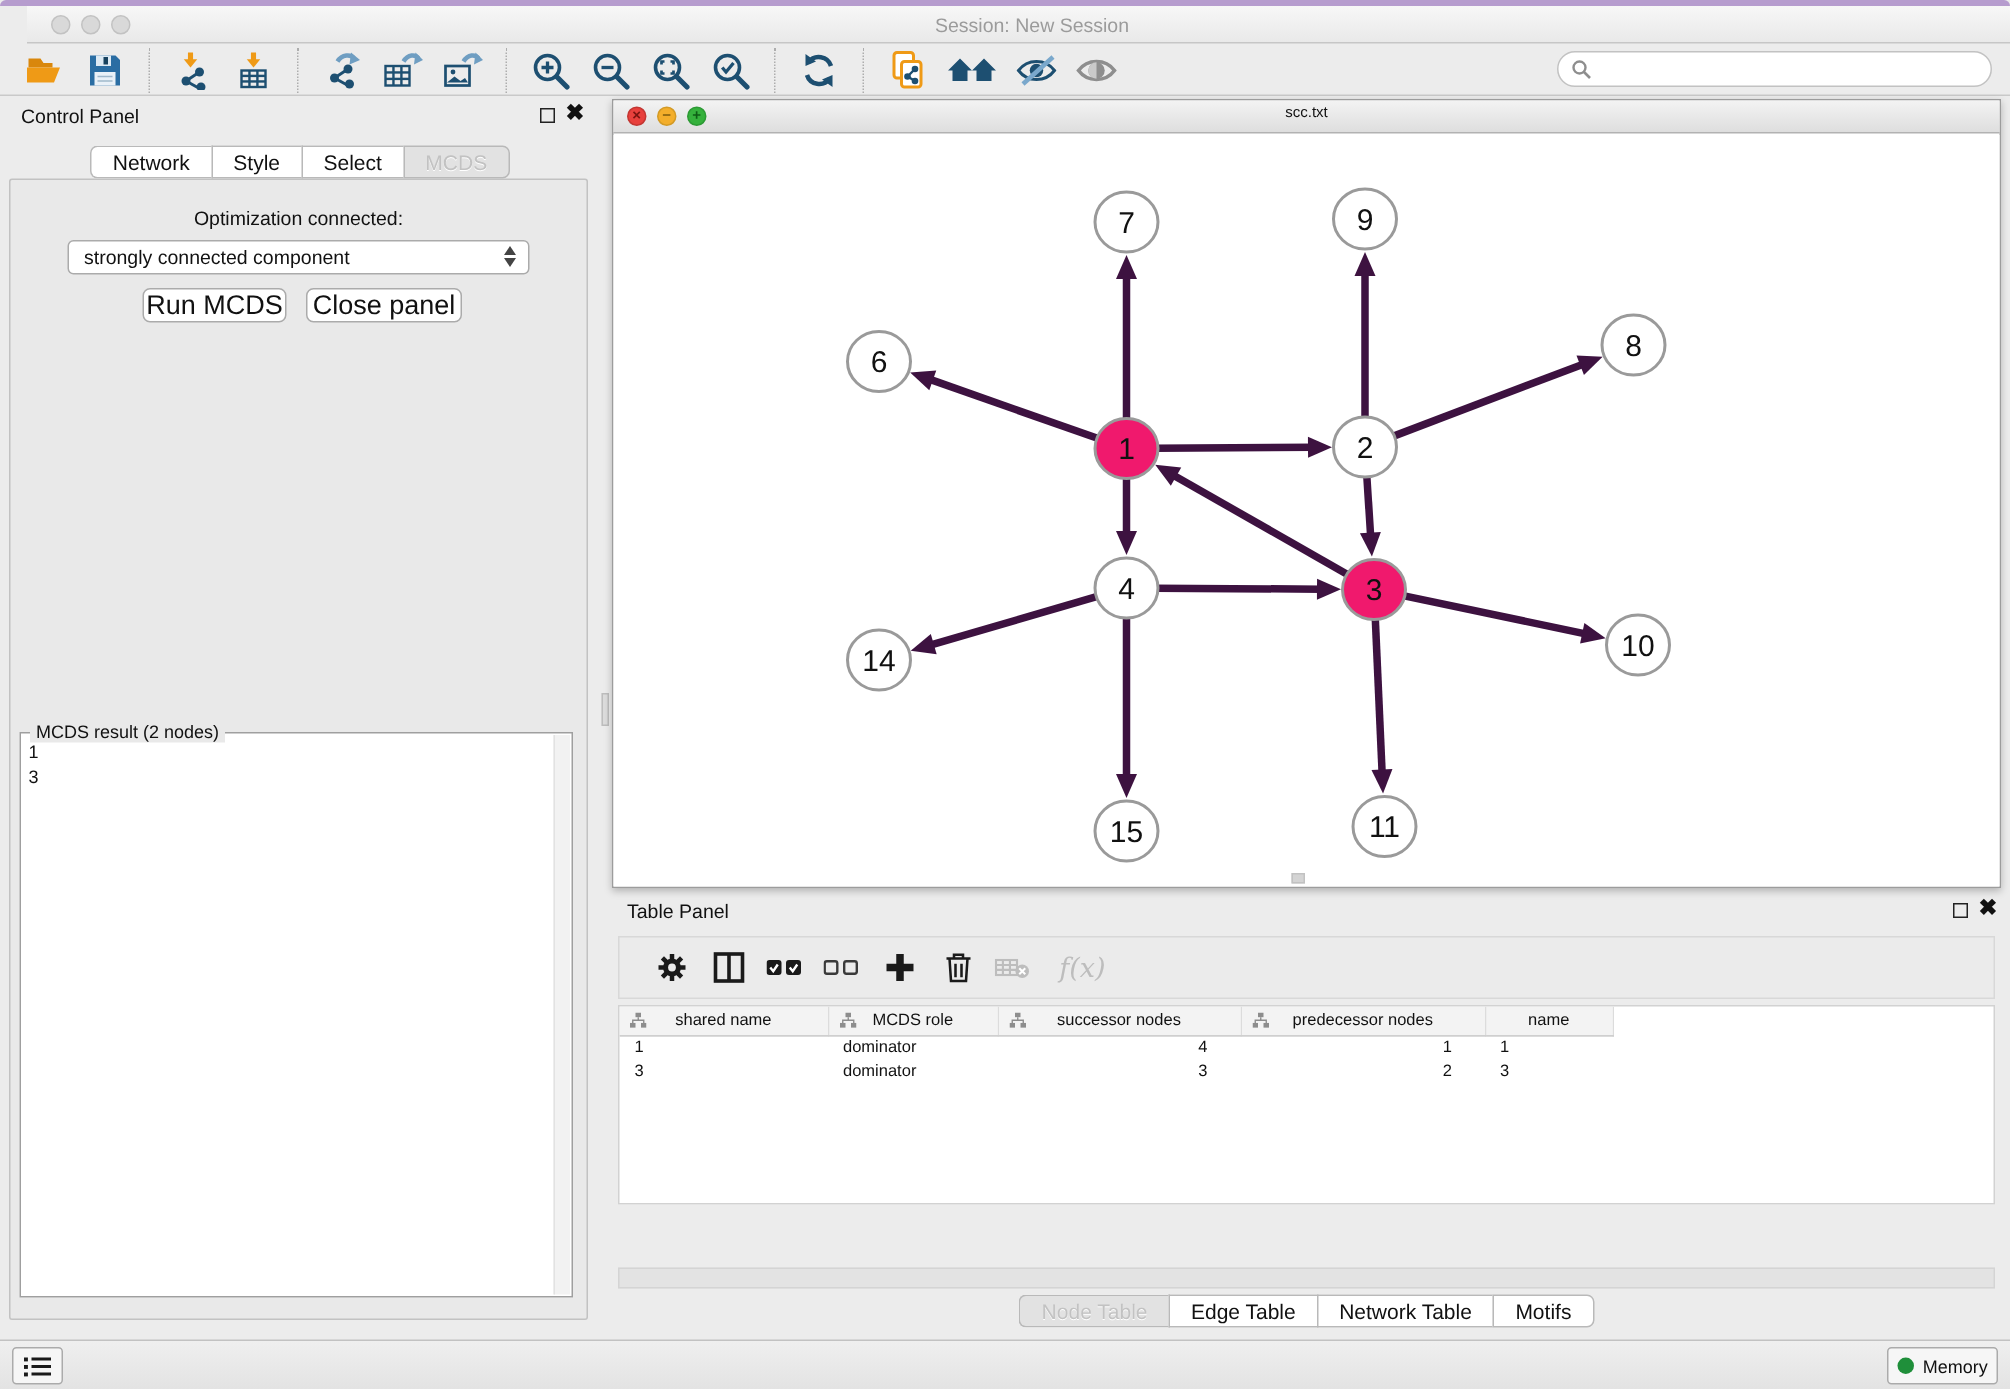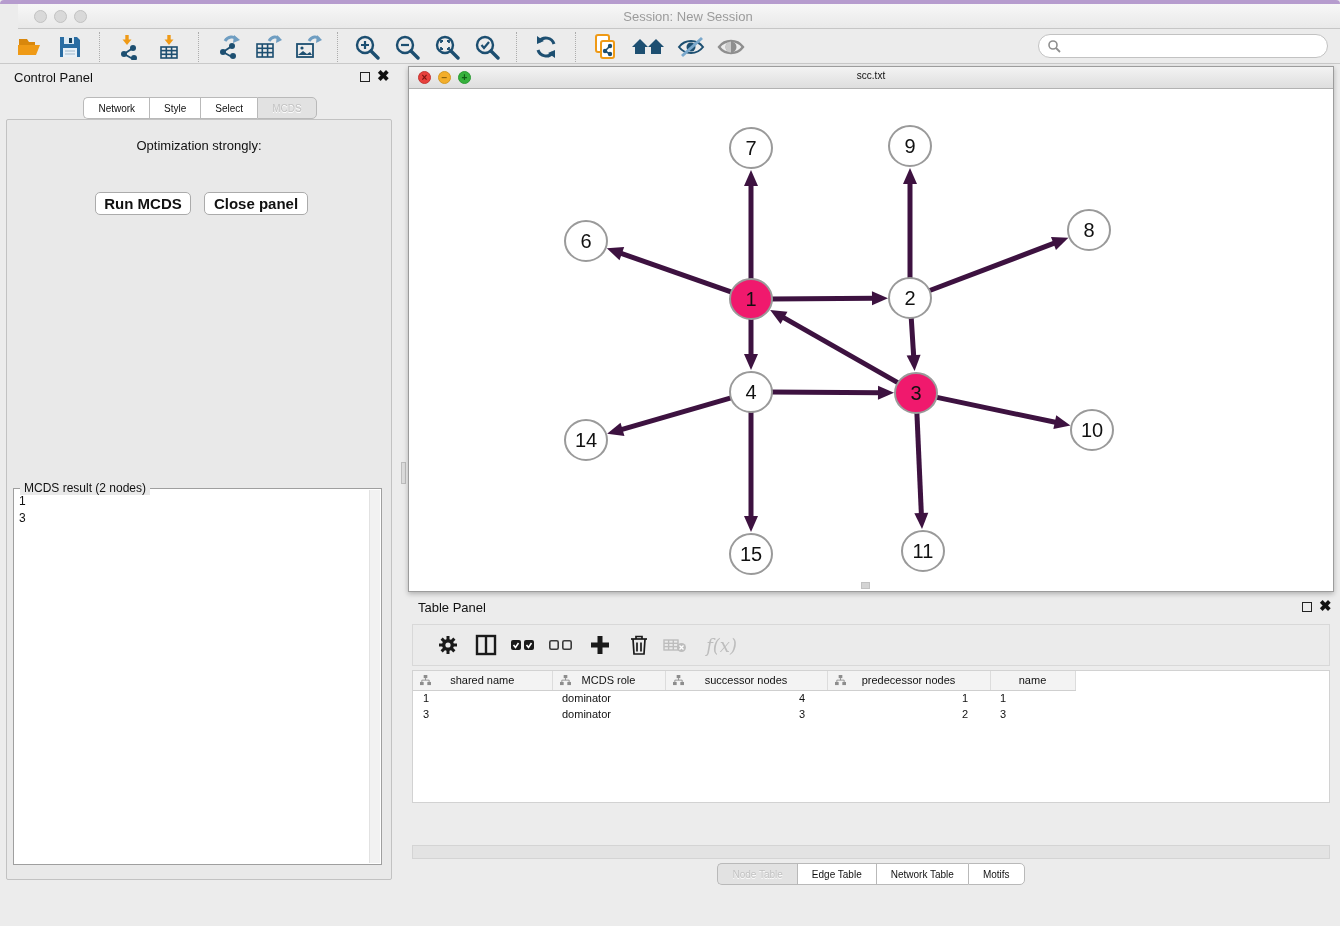--- a/index.html
+++ b/index.html
@@ -24,36 +24,36 @@
   .search-box { position:absolute; right:12px; top:4px; width:290px; height:24px; background:#fff;
     border:1px solid #c2c2c2; border-radius:12px; display:flex; align-items:center; padding-left:8px; }
   .search-box input { border:none; outline:none; flex:1; font-size:12px; background:transparent; height:20px; }
 
   
   .control-panel { position:absolute; left:0; top:66px; width:400px; height:822px; }
   .cp-header { position:absolute; top:4px; left:14px; font-size:13px; color:#111; }
   .panel-float { position:absolute; top:6px; width:10px; height:10px; border:1.6px solid #222; }
   .panel-close { position:absolute; top:1px; font-size:15px; font-weight:bold; color:#111; line-height:18px; }
   .cp-tabs { position:absolute; top:31px; left:0; width:100%; display:flex; justify-content:center; }
-  .tab { height:22px; padding:0 14px; font-size:10px; line-height:21px; background:#fff;
+  .tab { height:22px; padding:0 14px; font-size:14px; line-height:21px; background:#fff;
     border:1px solid #b9b9b9; border-right:none; color:#111; }
   .tab:first-child { border-radius:5px 0 0 5px; }
   .tab:last-child { border-radius:0 5px 5px 0; border-right:1px solid #b9b9b9; }
   .tab.selected { background:#e2e2e2; color:#c2c2c2; text-shadow:0 1px 0 #fff; }
   .cp-body { position:absolute; top:53px; left:6px; right:8px; bottom:8px;
     background:#e9e9e9; border:1px solid #c2c2c2; border-radius:2px; }
   .opt-label { position:absolute; top:18px; width:100%; text-align:center; font-size:13px; color:#111; }
   .dropdown { position:absolute; top:40px; left:38px; width:308px; height:23px; background:#fff;
     border:1px solid #ababab; border-radius:4px; font-size:13px; display:flex; align-items:center;
     padding-left:10px; color:#111; }
   .dd-stepper { position:absolute; right:8px; top:3px; display:flex; flex-direction:column; gap:2px; }
   .dd-stepper .up { width:0; height:0; border-left:4px solid transparent; border-right:4px solid transparent; border-bottom:6px solid #444; }
   .dd-stepper .down { width:0; height:0; border-left:4px solid transparent; border-right:4px solid transparent; border-top:6px solid #444; }
   .cp-btn { position:absolute; top:72px; height:23px; background:#fff; border:1px solid #ababab;
-    border-radius:5px; font-size:15px; color:#111; text-align:center; line-height:21px;font-weight:bold; }
+    border-radius:5px; font-size:18px; color:#111; text-align:center; line-height:21px; }
   .result-box { position:absolute; left:6px; right:9px; top:368px; height:377px;
     border:1px solid #9f9f9f; background:#fff; }
   .result-legend { position:absolute; top:-8px; left:6px; background:#e9e9e9; padding:0 4px; font-size:12px; color:#111; }
   .result-lines { position:absolute; top:4px; left:5px; font-size:12px; color:#111; line-height:17px; white-space:pre-line; }
   .result-scroll { position:absolute; top:1px; right:1px; bottom:1px; width:11px; background:#f2f2f2; border-left:1px solid #e2e2e2; }
 
   
   .net-window { position:absolute; left:408px; top:66px; width:926px; height:526px;
     background:#fff; border:1px solid #9c9c9c; box-shadow:0 2px 5px rgba(0,0,0,.25); }
   .net-titlebar { position:absolute; top:0; left:0; right:0; height:22px;
@@ -271,21 +271,28 @@
     <div class="cp-header">Control Panel</div>
     <div class="panel-float" style="left:360px"></div>
     <div class="panel-close" style="left:377px">✖</div>
     <div class="cp-tabs">
       <div class="tab">Network</div>
       <div class="tab">Style</div>
       <div class="tab">Select</div>
       <div class="tab selected">MCDS</div>
     </div>
     <div class="cp-body">
-      <div class="opt-label">Optimization strongly:</div>
+      <div class="opt-label">Optimization connected:</div>
+      <div class="dropdown">
+        <span>strongly connected component</span>
+        <span class="dd-stepper">
+            <span class="up"></span>
+            <span class="down"></span>
+          </span>
+      </div>
       <div class="cp-btn" style="left:88px; width:96px;">Run MCDS</div>
       <div class="cp-btn" style="left:197px; width:104px;">Close panel</div>
       <div class="result-box">
         <div class="result-legend">MCDS result (2 nodes)</div>
         <div class="result-lines">1
 3</div>
         <div class="result-scroll"></div>
       </div>
     </div>
   </div>
@@ -509,13 +516,33 @@
     <div class="tp-scrollstrip"></div>
 
     <div class="tp-tabs">
       <div class="tab selected">Node Table</div>
       <div class="tab">Edge Table</div>
       <div class="tab">Network Table</div>
       <div class="tab">Motifs</div>
     </div>
   </div>
 
+  <div class="statusbar">
+    <div class="sb-btn" style="left:8px; width:34px;">
+      <svg width="20" height="16" viewBox="0 0 20 16">
+          <g stroke="#1a1a1a" stroke-width="2">
+            <line x1="6" y1="3" x2="19" y2="3"></line>
+            <line x1="6" y1="8" x2="19" y2="8"></line>
+            <line x1="6" y1="13" x2="19" y2="13"></line>
+          </g>
+          <g fill="#1a1a1a">
+            <rect x="1" y="2" width="2.6" height="2.6"></rect>
+            <rect x="1" y="7" width="2.6" height="2.6"></rect>
+            <rect x="1" y="12" width="2.6" height="2.6"></rect>
+          </g>
+        </svg>
+    </div>
+    <div class="sb-btn" style="right:8px; width:74px;">
+      <span class="mem-dot"></span>
+      <span class="mem-text">Memory</span>
+    </div>
+  </div>
 </div>
 
 </body></html>

